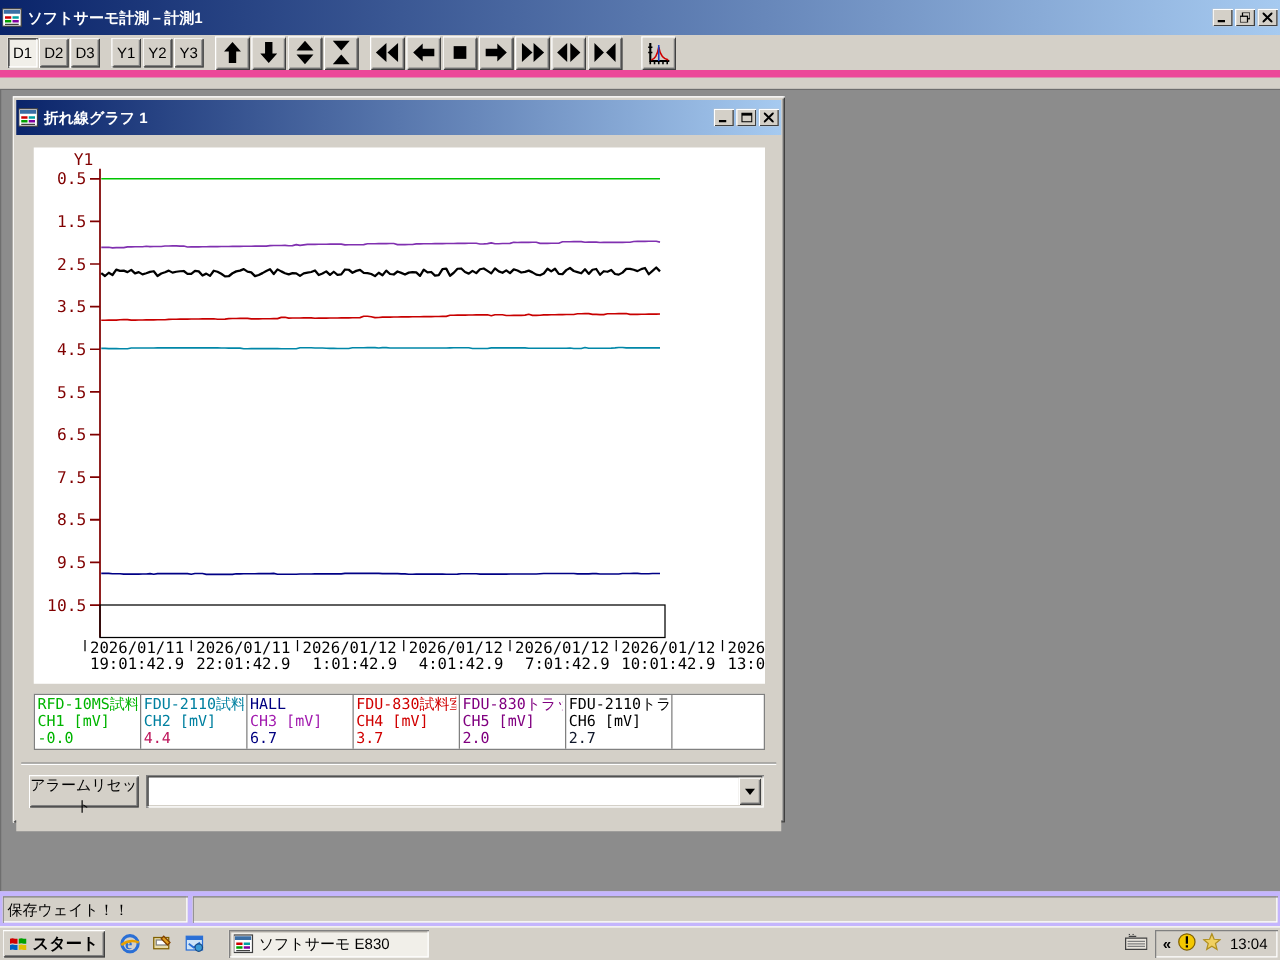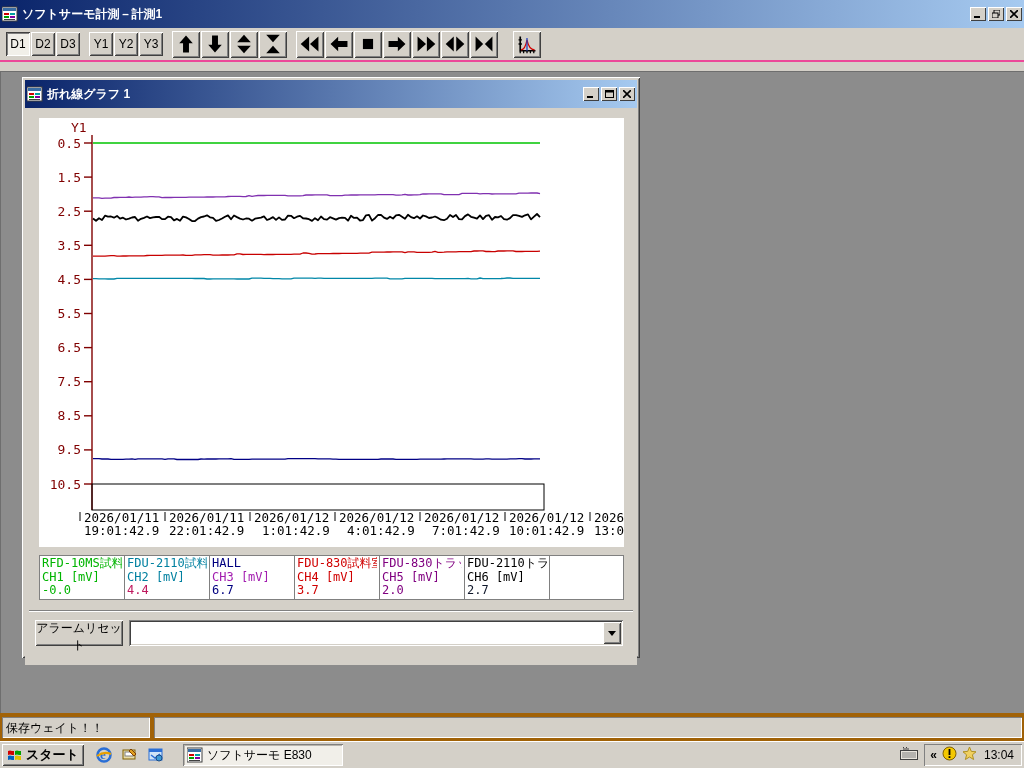--- a/index.html
+++ b/index.html
@@ -16,33 +16,33 @@
   .titlebar .tb-title { flex:1; margin-left:4px; white-space:nowrap; overflow:hidden; }
   .tb-btn { width:16px; height:14px; margin-left:2px; display:flex; align-items:center; justify-content:center; background:#d4d0c8;
     box-shadow: inset 1px 1px 0 #ffffff, inset -1px -1px 0 #404040; flex:0 0 auto; }
   .tb-btn svg { display:block; }
   .app-icon { width:16px; height:16px; flex:0 0 auto; }
 
   #menubar { height:19px; background:#d4d0c8; display:flex; align-items:center; padding-left:2px; }
   .menu-item { padding:2px 7px; font-size:12px; color:#000; }
   .menu-item.disabled { color:#808080; text-shadow:1px 1px 0 #ffffff; }
 
-  #toolbar { height:34px; background:#d4d0c8; display:flex; align-items:center; padding-left:6px; border-bottom:2px solid #ec4899; }
+  #toolbar { height:34px; background:#d4d0c8; display:flex; align-items:center; padding-left:6px; border-bottom:6px solid #ec4899; }
   .tool-btn { display:flex; align-items:center; justify-content:center; margin-right:1px; font-size:12px; color:#000; }
   .tool-btn.text { width:24px; height:24px; }
   .tool-btn.icon { width:28px; height:27px; }
   .tool-btn.pressed { background:#f1efe9;
     box-shadow: inset 1px 1px 0 #404040, inset -1px -1px 0 #ffffff, inset 2px 2px 0 #808080; }
   .tool-sep { width:8px; height:1px; }
   .tool-sep.wide { width:14px; }
 
   #mdi { position:absolute; left:0; top:71px; width:1024px; height:642px; background:#8c8c8c; box-shadow: inset 1px 1px 0 #6e6e6e; }
 
   
-  #graph-window { position:absolute; left:22px; top:6px; width:618px; height:581px; background:#d4d0c8;
+  #graph-window { position:absolute; left:10px; top:6px; width:618px; height:581px; background:#d4d0c8;
     box-shadow: inset 1px 1px 0 #ffffff, inset -1px -1px 0 #404040, inset 2px 2px 0 #d4d0c8, inset -2px -2px 0 #808080;
     padding:3px; }
   #graph-client { position:relative; width:612px; height:557px; background:#d4d0c8; }
 
   #plot-area { position:absolute; left:14px; top:10px; width:585px; height:429px; background:#ffffff; }
   #plot-svg { display:block; width:585px; height:429px; }
 
   #legend { position:absolute; left:14px; top:447px; width:585px; height:45px; background:#ffffff; border:1px solid #808080; display:flex; }
   .legend-cell { width:85px; height:100%; border-right:1px solid #808080; padding:1px 2px; overflow:hidden; font-family:"DejaVu Sans Mono", monospace; font-size:12px; line-height:13.5px; white-space:nowrap; }
   .legend-cell div { overflow:hidden; }
@@ -52,21 +52,21 @@
   #controls { position:absolute; left:0; top:512px; width:612px; height:27px; }
   #alarm-reset-button { position:absolute; left:10px; top:0; width:88px; height:26px; font-size:12px; font-family:"Liberation Sans", sans-serif; color:#000;
     background:#d4d0c8; border:none; box-shadow: inset 1px 1px 0 #ffffff, inset -1px -1px 0 #404040, inset 2px 2px 0 #d4d0c8, inset -2px -2px 0 #808080; }
   #alarm-combo { position:absolute; left:104px; top:0; width:494px; height:26px; background:#ffffff;
     box-shadow: inset 1px 1px 0 #808080, inset -1px -1px 0 #ffffff, inset 2px 2px 0 #404040, inset -2px -2px 0 #d4d0c8; }
   #alarm-combo-value { position:absolute; left:4px; top:5px; right:22px; height:16px; font-size:12px; }
   #alarm-combo-btn { position:absolute; right:2px; top:2px; width:18px; height:22px; display:flex; align-items:center; justify-content:center; }
   .down-tri { width:0; height:0; border-left:4px solid transparent; border-right:4px solid transparent; border-top:5px solid #000; }
 
   
-  #statusbar { position:absolute; left:0; top:713px; width:1024px; height:28px; background:#a16207; padding-top:4px; }
+  #statusbar { position:absolute; left:0; top:713px; width:1024px; height:28px; background:#c4b5fd; padding-top:4px; }
   .status-panel { position:absolute; top:4px; height:21px; background:#d4d0c8; box-shadow: inset 1px 1px 0 #808080, inset -1px -1px 0 #ffffff; padding:3px 4px; font-size:12px; overflow:hidden; white-space:nowrap; }
   #status-left { left:2px; width:148px; }
   #status-right { left:154px; width:868px; }
 
   
   #taskbar { position:absolute; left:0; top:741px; width:1024px; height:27px; background:#d4d0c8; border-top:1px solid #ffffff; display:flex; align-items:center; padding:0 2px; }
   #start-button { height:22px; display:flex; align-items:center; padding:0 5px; font-weight:bold; font-size:13px; margin-right:8px; }
   #start-button .win-flag { margin-right:3px; }
   #quick-launch { display:flex; align-items:center; gap:9px; margin-right:14px; padding:0 4px; }
   .ql-icon { width:17px; height:17px; display:flex; align-items:center; justify-content:center; }

